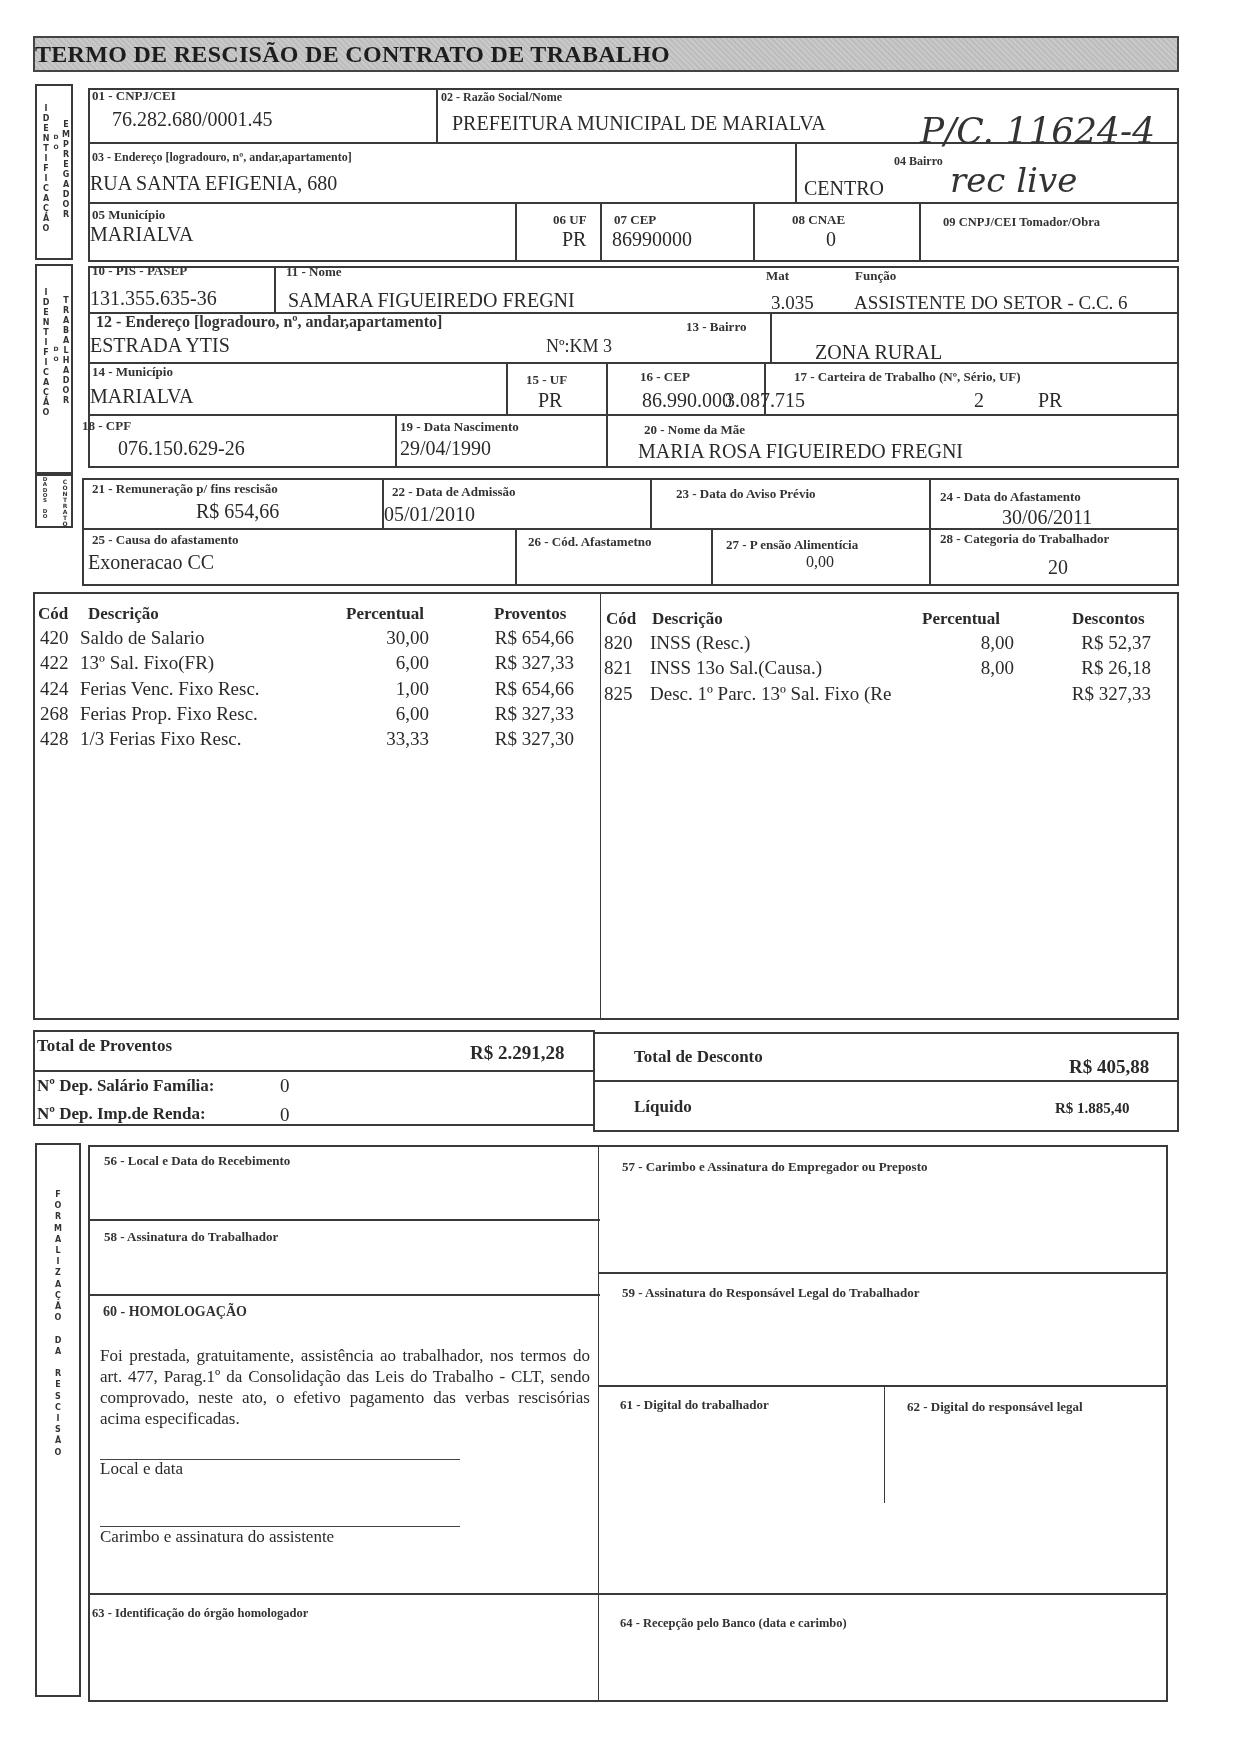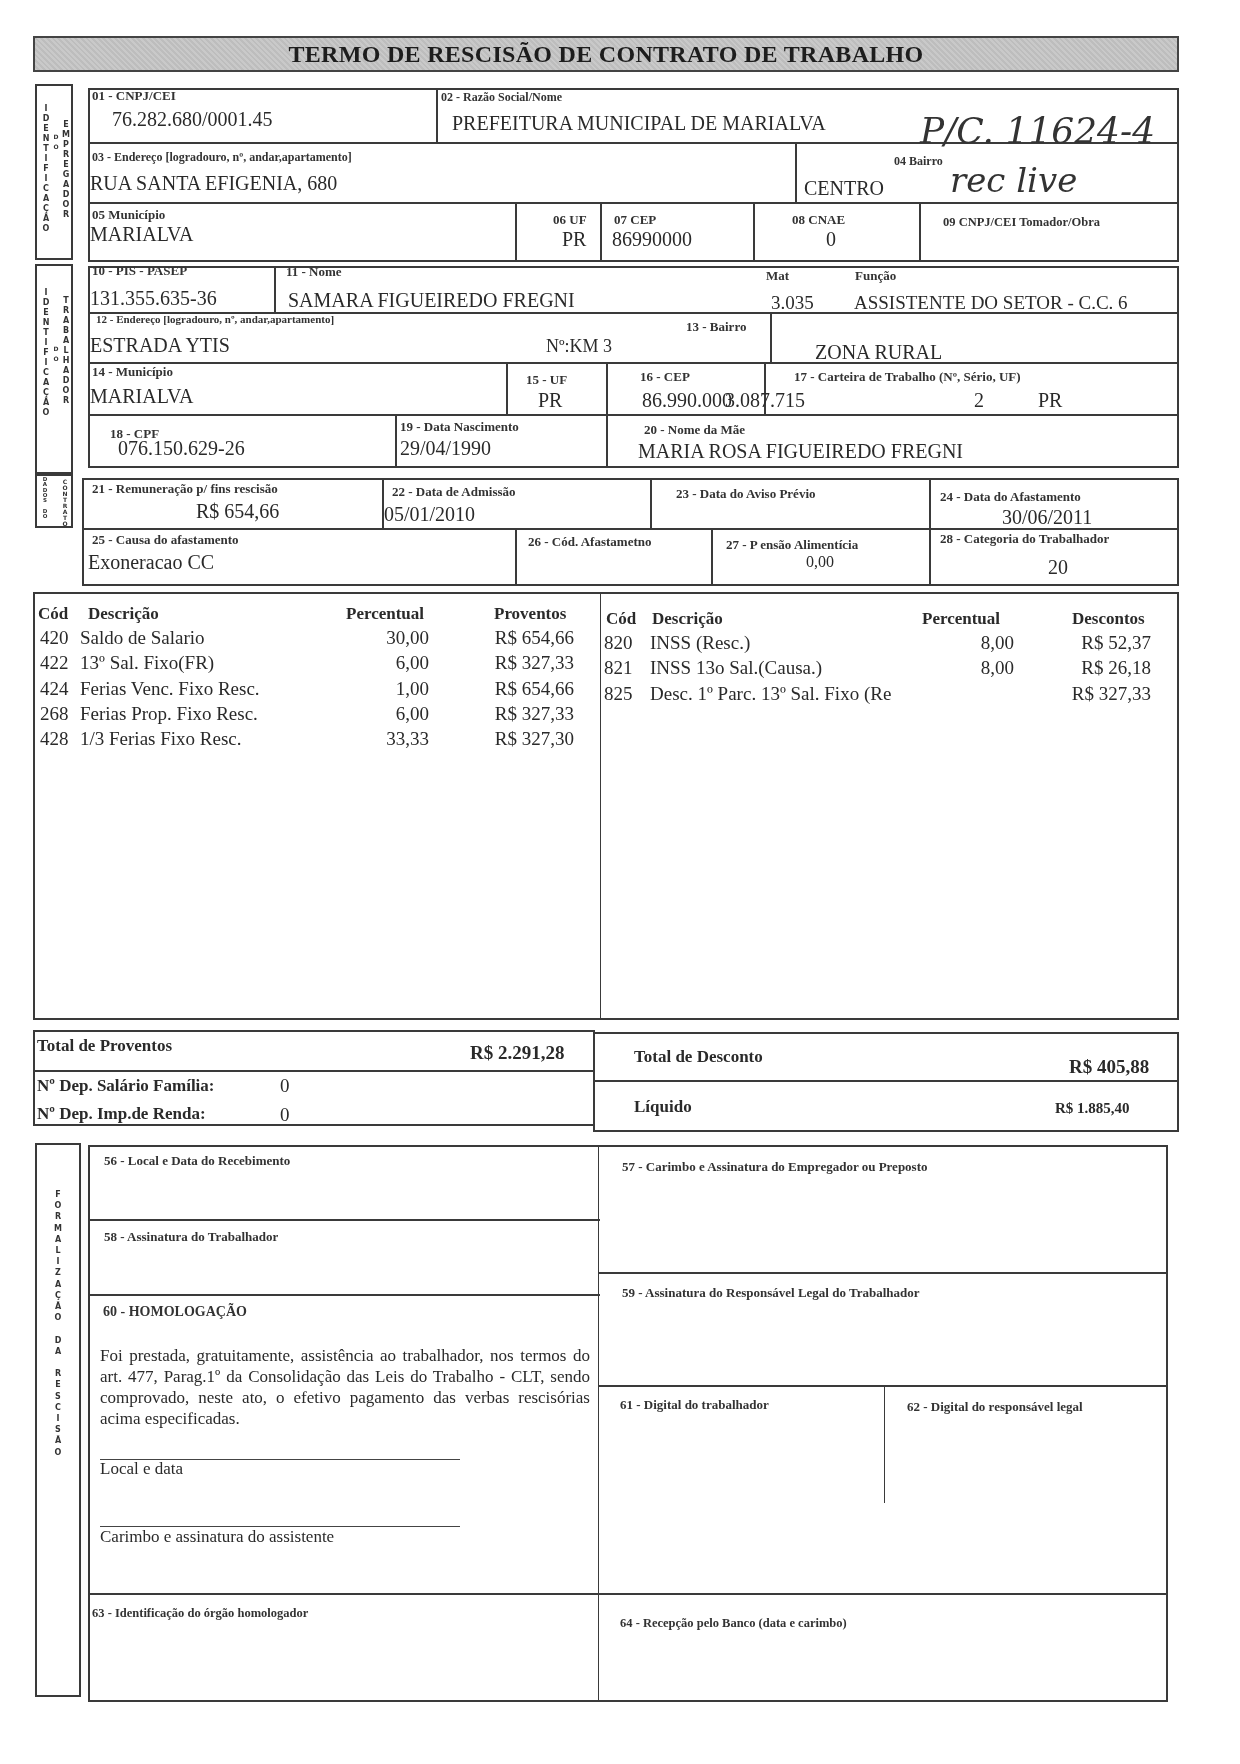--- a/index.html
+++ b/index.html
@@ -8,21 +8,21 @@
   .box { position: absolute; border: 2px solid #3a3a3a; background: #fff; }
   .ln-h { position: absolute; height: 0; border-top: 2px solid #3a3a3a; }
   .ln-v { position: absolute; width: 0; border-left: 2px solid #3a3a3a; }
   .ln-v.thin { border-left-width: 1.5px; }
   .lbl { position: absolute; font-weight: bold; font-size: 13px; color: #333; white-space: nowrap; }
   .val { position: absolute; font-size: 20px; color: #2a2a2a; white-space: nowrap; }
   .side { position: absolute; border: 2px solid #3a3a3a; background:#fff; }
   .vtext { position: absolute; font-size: 8px; font-weight: bold; line-height: 10px; width: 10px; text-align: center; color: #333; white-space: pre; font-family: "DejaVu Sans", sans-serif; }
   .title-bar { position: absolute; left: 33px; top: 36px; width: 1146px; height: 36px; border: 2px solid #444;
     background: repeating-linear-gradient(45deg, #c9c9c9 0 2px, #bdbdbd 2px 4px); }
-  .title-bar span { position: absolute; left: 0; right: 0; top: 3px; text-align: center; font-size: 24px; font-weight: bold; color: #1d1d1d; letter-spacing: 0.3px; }
+  .title-bar span { position: absolute; left: 0; right: 0; top: 3px; font-size: 24px; font-weight: bold; color: #1d1d1d; letter-spacing: 0.3px; }
   .hand { position: absolute; font-family: "DejaVu Serif", serif; font-style: italic; color: #333; font-size: 38px; white-space: nowrap; }
   .th { position: absolute; font-weight: bold; font-size: 17px; color: #2a2a2a; white-space: nowrap; }
   .td { position: absolute; font-size: 19px; color: #2a2a2a; white-space: nowrap; }
   .para { position: absolute; font-size: 17px; line-height: 21px; color: #2a2a2a; }
   .sigline { position: absolute; height: 0; border-top: 1.5px solid #444; }
 </style>
 </head>
 <body>
 
 <div class="title-bar">
@@ -134,38 +134,38 @@
 
 <div class="lbl" style="left:92px;top:263px;">10 - PIS - PASEP</div>
 <div class="val" style="left:90px;top:287px;">131.355.635-36</div>
 <div class="lbl" style="left:286px;top:264px;">11 - Nome</div>
 <div class="val" style="left:288px;top:289px;">SAMARA FIGUEIREDO FREGNI</div>
 <div class="lbl" style="left:766px;top:268px;">Mat</div>
 <div class="val" style="left:771px;top:292px;font-size:19px;">3.035</div>
 <div class="lbl" style="left:855px;top:268px;">Função</div>
 <div class="val" style="left:854px;top:292px;font-size:19px;">ASSISTENTE DO SETOR - C.C. 6</div>
 
-<div class="lbl" style="left:96px;top:313px;font-size:11px;">12 - Endereço [logradouro, nº, andar,apartamento]</div>
+<div class="lbl" style="left:96px;top:313px;font-size:16px;">12 - Endereço [logradouro, nº, andar,apartamento]</div>
 <div class="val" style="left:90px;top:334px;">ESTRADA YTIS</div>
 <div class="val" style="left:546px;top:336px;font-size:18px;">Nº:KM 3</div>
 <div class="lbl" style="left:686px;top:319px;">13 - Bairro</div>
 <div class="val" style="left:815px;top:341px;">ZONA RURAL</div>
 
 <div class="lbl" style="left:92px;top:364px;">14 - Município</div>
 <div class="val" style="left:90px;top:385px;">MARIALVA</div>
 <div class="lbl" style="left:526px;top:372px;">15 - UF</div>
 <div class="val" style="left:538px;top:389px;">PR</div>
 <div class="lbl" style="left:640px;top:369px;">16 - CEP</div>
 <div class="val" style="left:642px;top:389px;">86.990.000</div>
 <div class="lbl" style="left:794px;top:369px;">17 - Carteira de Trabalho (Nº, Sério, UF)</div>
 <div class="val" style="left:725px;top:389px;">3.087.715</div>
 <div class="val" style="left:974px;top:389px;">2</div>
 <div class="val" style="left:1038px;top:389px;">PR</div>
 
-<div class="lbl" style="left:110px;top:418px;margin-top:8px;">18 - CPF</div>
+<div class="lbl" style="left:82px;top:418px;">18 - CPF</div>
 <div class="val" style="left:118px;top:437px;">076.150.629-26</div>
 <div class="lbl" style="left:400px;top:419px;">19 - Data Nascimento</div>
 <div class="val" style="left:400px;top:437px;">29/04/1990</div>
 <div class="lbl" style="left:644px;top:422px;">20 - Nome da Mãe</div>
 <div class="val" style="left:638px;top:440px;">MARIA ROSA FIGUEIREDO FREGNI</div>
 
 <div class="side" style="left:35px;top:474px;width:38px;height:54px;">
   <div class="vtext" id="vt-c1" style="left:3px;top:1px;line-height:5.3px;font-size:5.5px;">D
 A
 D

